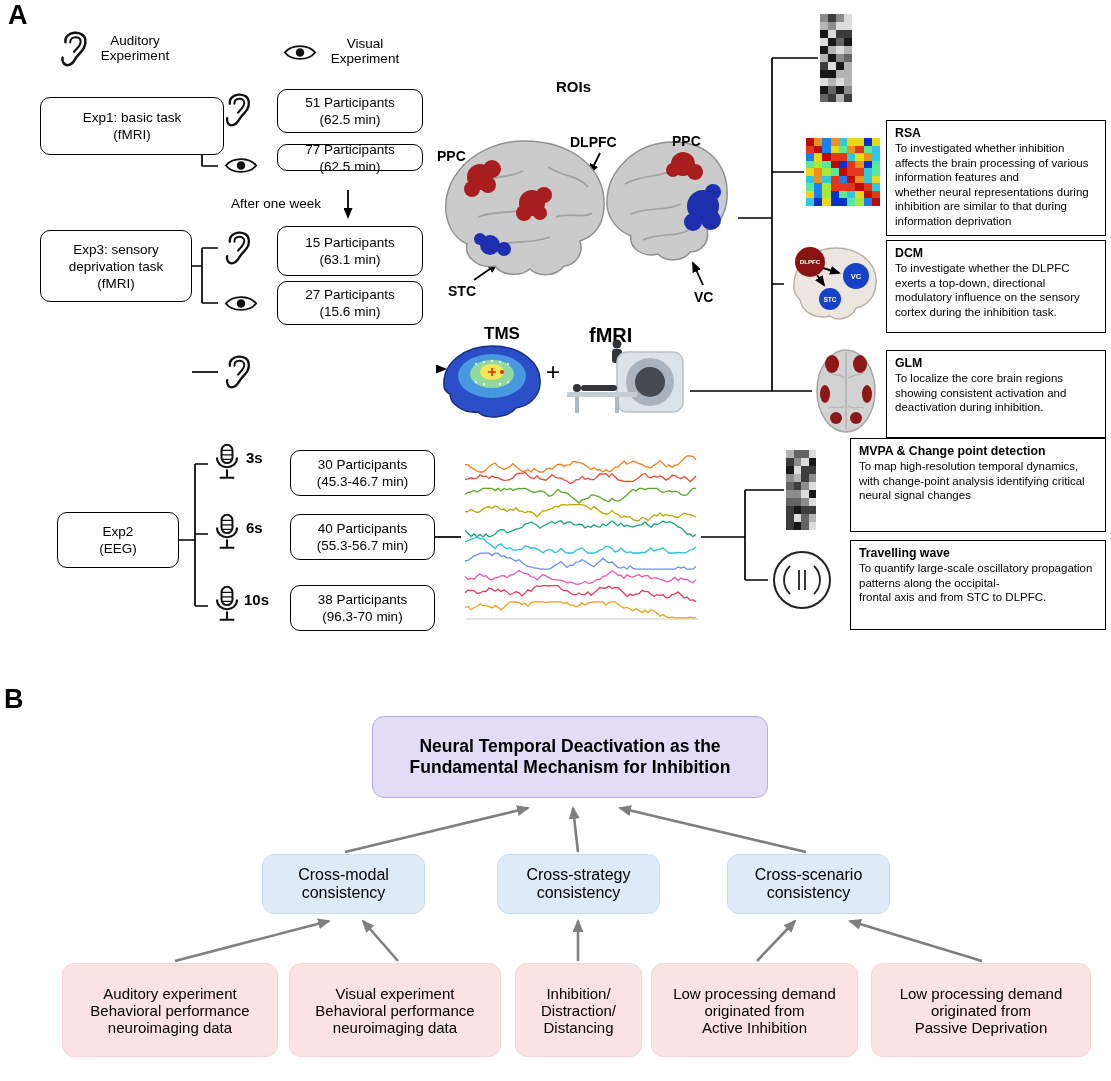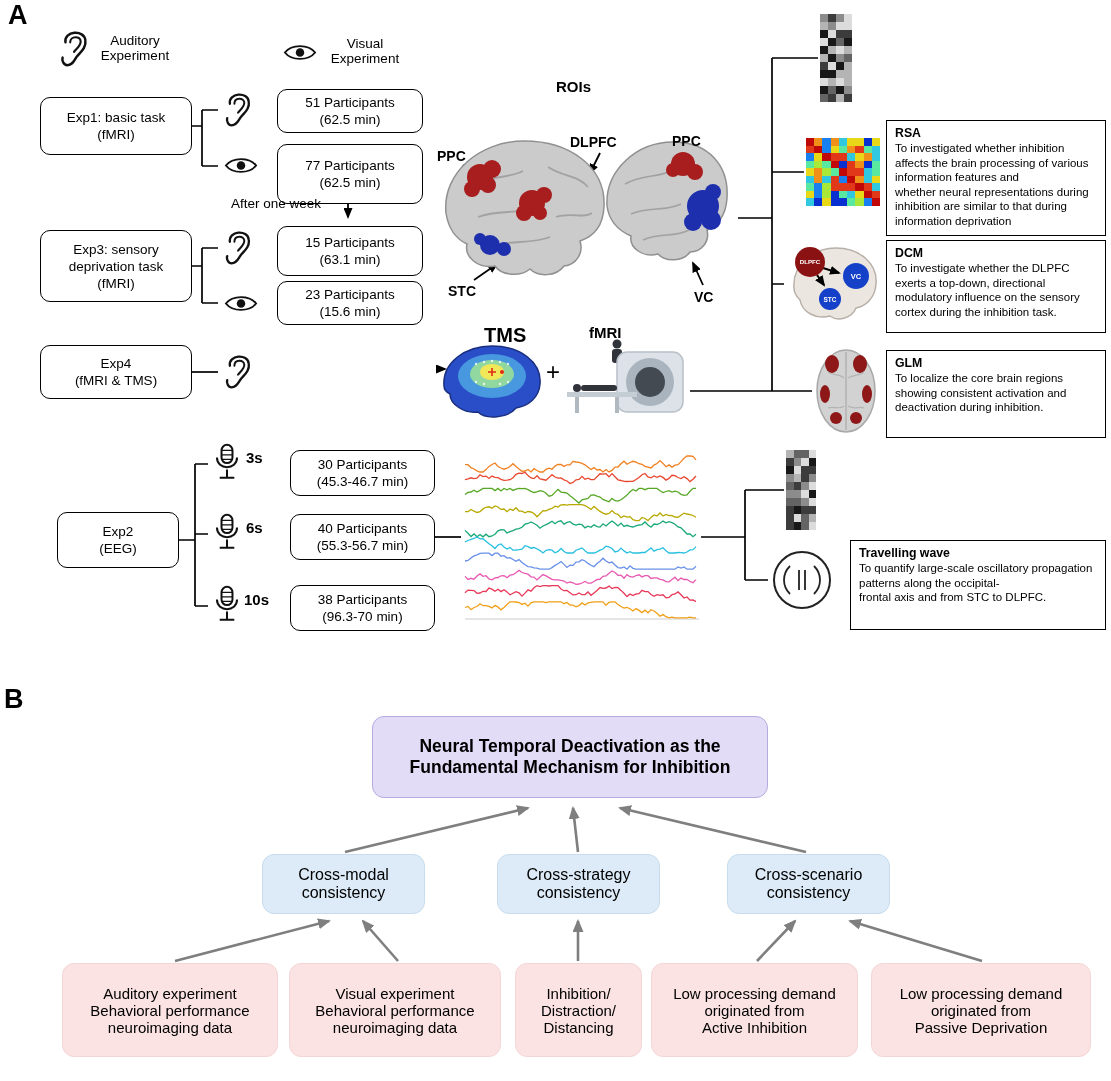--- a/index.html
+++ b/index.html
@@ -96,51 +96,49 @@
     </svg>
   <div class="txt center" style="left:92px;top:33px;width:86px;font-size:13.5px">Auditory
 Experiment</div>
 
   <svg class="abs" style="left:283px;top:42px" width="34" height="21">
       <use href="#sym-eye"></use>
     </svg>
   <div class="txt center" style="left:322px;top:36px;width:86px;font-size:13.5px">Visual
 Experiment</div>
 
-  <div class="box" style="left:40px;top:97px;width:152px;height:58px">Exp1: basic task
+  <div class="box" style="left:40px;top:97px;width:184px;height:58px">Exp1: basic task
 (fMRI)</div>
   <svg class="abs" style="left:220px;top:88px" width="36" height="44">
       <use href="#sym-ear"></use>
     </svg>
   <div class="box" style="left:277px;top:89px;width:146px;height:44px">51 Participants
 (62.5 min)</div>
   <svg class="abs" style="left:224px;top:155px" width="34" height="21">
       <use href="#sym-eye"></use>
     </svg>
-  <div class="box" style="left:277px;top:144px;width:146px;height:60px">77 Participants
+  <div class="box" style="left:277px;top:144px;width:146px;height:27px">77 Participants
 (62.5 min)</div>
 
   <div class="txt" style="left:231px;top:196px;font-size:13.5px">After one week</div>
 
   <div class="box" style="left:40px;top:230px;width:152px;height:72px">Exp3: sensory
 deprivation task
 (fMRI)</div>
   <svg class="abs" style="left:220px;top:226px" width="36" height="44">
       <use href="#sym-ear"></use>
     </svg>
   <div class="box" style="left:277px;top:226px;width:146px;height:50px">15 Participants
 (63.1 min)</div>
   <svg class="abs" style="left:224px;top:293px" width="34" height="21">
       <use href="#sym-eye"></use>
     </svg>
-  <div class="box" style="left:277px;top:281px;width:146px;height:44px">23 Participants
+  <div class="box" style="left:277px;top:281px;width:146px;height:44px">27 Participants
 (15.6 min)</div>
 
-  <div class="box" style="left:40px;top:345px;width:152px;height:54px">Exp4
-(fMRI &amp; TMS)</div>
   <svg class="abs" style="left:220px;top:350px" width="36" height="44">
       <use href="#sym-ear"></use>
     </svg>
 
   <div class="txt bold" style="left:556px;top:78px;font-size:15px">ROIs</div>
 
   <svg class="abs" style="left:428px;top:125px" width="192" height="177" viewBox="0 0 192 177">
     <path d="M18,88 C14,48 52,16 96,16 C142,16 178,42 176,82 C175,102 164,112 152,116 C156,128 148,140 136,141 C128,152 110,152 102,144 C92,152 74,151 67,141 C50,144 36,132 39,119 C26,113 20,101 18,88 Z" fill="#cbcbcb" stroke="#909090" stroke-width="1.5"></path>
     <g stroke="#a2a2a2" stroke-width="1.8" fill="none">
       <path d="M40,62 C60,50 80,54 95,46"></path>
@@ -187,22 +185,22 @@
         <circle cx="118" cy="64" r="8"></circle>
     </g>
   </svg>
 
   <div class="roilbl" style="left:437px;top:148px">PPC</div>
   <div class="roilbl" style="left:570px;top:134px">DLPFC</div>
   <div class="roilbl" style="left:672px;top:133px">PPC</div>
   <div class="roilbl" style="left:448px;top:283px">STC</div>
   <div class="roilbl" style="left:694px;top:289px">VC</div>
 
-  <div class="txt bold" style="left:484px;top:324px;font-size:20px">TMS</div>
-  <div class="txt bold" style="left:589px;top:324px;font-size:15px">fMRI</div>
+  <div class="txt bold" style="left:484px;top:324px;font-size:17px">TMS</div>
+  <div class="txt bold" style="left:589px;top:324px;font-size:20px">fMRI</div>
   <div class="txt" style="left:546px;top:358px;font-size:24px">+</div>
 
   <svg class="abs" style="left:436px;top:338px" width="112" height="85" viewBox="0 0 112 85">
     <path d="M8,48 C6,24 30,8 56,8 C84,8 106,24 104,46 C103,60 92,68 80,70 C72,80 50,82 42,74 C28,76 14,66 14,56 C10,54 8,51 8,48 Z" fill="#2a4ec8" stroke="#1a2f80" stroke-width="1.5"></path>
     <ellipse cx="56" cy="38" rx="34" ry="22" fill="#4898e0"></ellipse>
     <ellipse cx="56" cy="36" rx="22" ry="14" fill="#90d8a0"></ellipse>
     <ellipse cx="56" cy="34" rx="12" ry="8" fill="#f0e858"></ellipse>
     <g fill="#ffffff" opacity="0.8">
       <circle cx="40" cy="26" r="1.2"></circle>
         <circle cx="48" cy="24" r="1.2"></circle>
@@ -483,20 +481,24 @@
       <div style="background: rgb(100, 100, 100);"></div>
       <div style="background: rgb(220, 220, 220);"></div>
     </div>
 
   <svg class="abs" style="left:770px;top:548px" width="64" height="64" viewBox="0 0 64 64">
     <circle cx="32" cy="32" r="28" fill="none" stroke="#222" stroke-width="2"></circle>
     <path d="M29,22 V42 M35,22 V42" stroke="#222" stroke-width="1.8" fill="none"></path>
     <path d="M20,18 C12,26 12,38 20,46 M44,18 C52,26 52,38 44,46" stroke="#222" stroke-width="1.8" fill="none"></path>
   </svg>
 
+  <div class="mbox" style="left:850px;top:438px;width:256px;height:94px">
+    <div class="mtitle">MVPA &amp; Change point detection</div>
+    <div class="mdesc">To map high-resolution temporal dynamics, with change-point analysis identifying critical neural signal changes</div>
+  </div>
   <div class="mbox" style="left:850px;top:540px;width:256px;height:90px">
     <div class="mtitle">Travelling wave</div>
     <div class="mdesc">To quantify large-scale oscillatory propagation patterns along the occipital-
 frontal axis and from STC to DLPFC.</div>
   </div>
 
   <div class="plabel" style="left:4px;top:684px">B</div>
 
   <div class="bbox top" style="left:372px;top:716px;width:396px;height:82px">Neural Temporal Deactivation as the
 Fundamental Mechanism for Inhibition</div>

